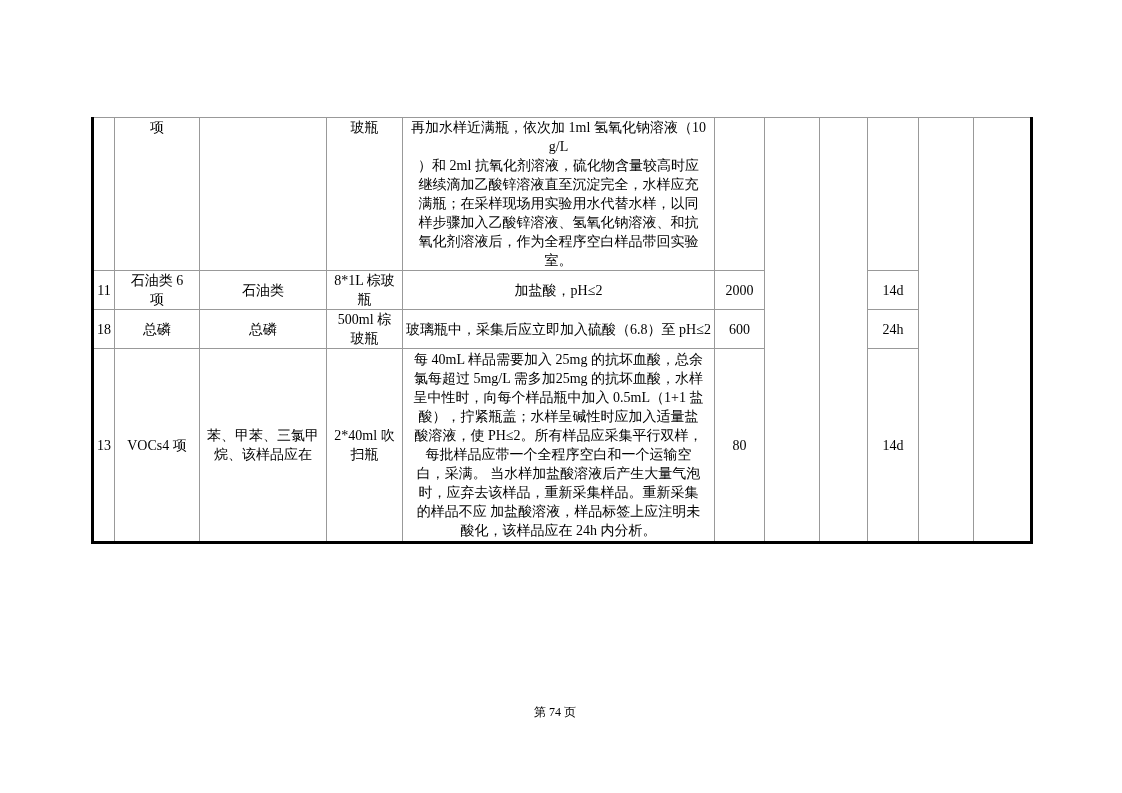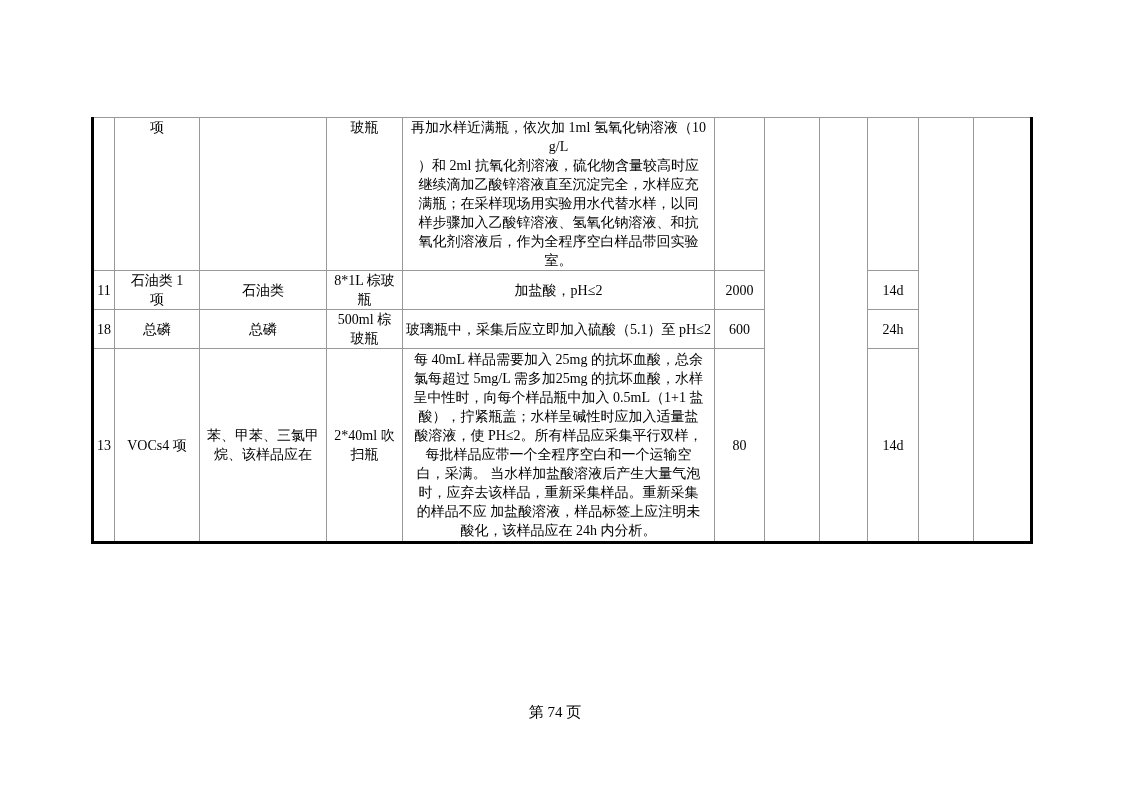--- a/index.html
+++ b/index.html
@@ -44,21 +44,21 @@
   td.cell-preservation {
     font-size: 13.5px;
     margin-top: 31px;
   }
   .page-footer {
     position: absolute;
     left: 0;
     right: 12px;
     top: 703px;
     text-align: center;
-    font-size: 15px;
+    font-size: 12px;
     line-height: 19px;
   }
 </style>
 </head>
 <body>
 
 <div class="page">
 
   <table class="doc-table">
     <colgroup>
@@ -92,37 +92,37 @@
       <td class="cell-volume"></td>
       <td rowspan="4"></td>
       <td rowspan="4"></td>
       <td class="cell-duration"></td>
       <td rowspan="4"></td>
       <td rowspan="4"></td>
     </tr>
 
     <tr style="height:38px">
       <td class="cell-num">11</td>
-      <td class="cell-item">石油类 1
+      <td class="cell-item">石油类 6
 项</td>
       <td class="cell-factor">石油类</td>
       <td class="cell-container">8*1L 棕玻
 瓶</td>
       <td class="cell-preservation">加盐酸，pH≤2</td>
       <td class="cell-volume">2000</td>
       <td class="cell-duration">14d</td>
     </tr>
 
     <tr style="height:39px">
       <td class="cell-num">18</td>
       <td class="cell-item">总磷</td>
       <td class="cell-factor">总磷</td>
       <td class="cell-container">500ml 棕
 玻瓶</td>
-      <td class="cell-preservation">玻璃瓶中，采集后应立即加入硫酸（5.1）至 pH≤2</td>
+      <td class="cell-preservation">玻璃瓶中，采集后应立即加入硫酸（6.8）至 pH≤2</td>
       <td class="cell-volume">600</td>
       <td class="cell-duration">24h</td>
     </tr>
 
     <tr style="height:194px">
       <td class="cell-num">13</td>
       <td class="cell-item">VOCs4 项</td>
       <td class="cell-factor">苯、甲苯、三氯甲
 烷、该样品应在</td>
       <td class="cell-container">2*40ml 吹

